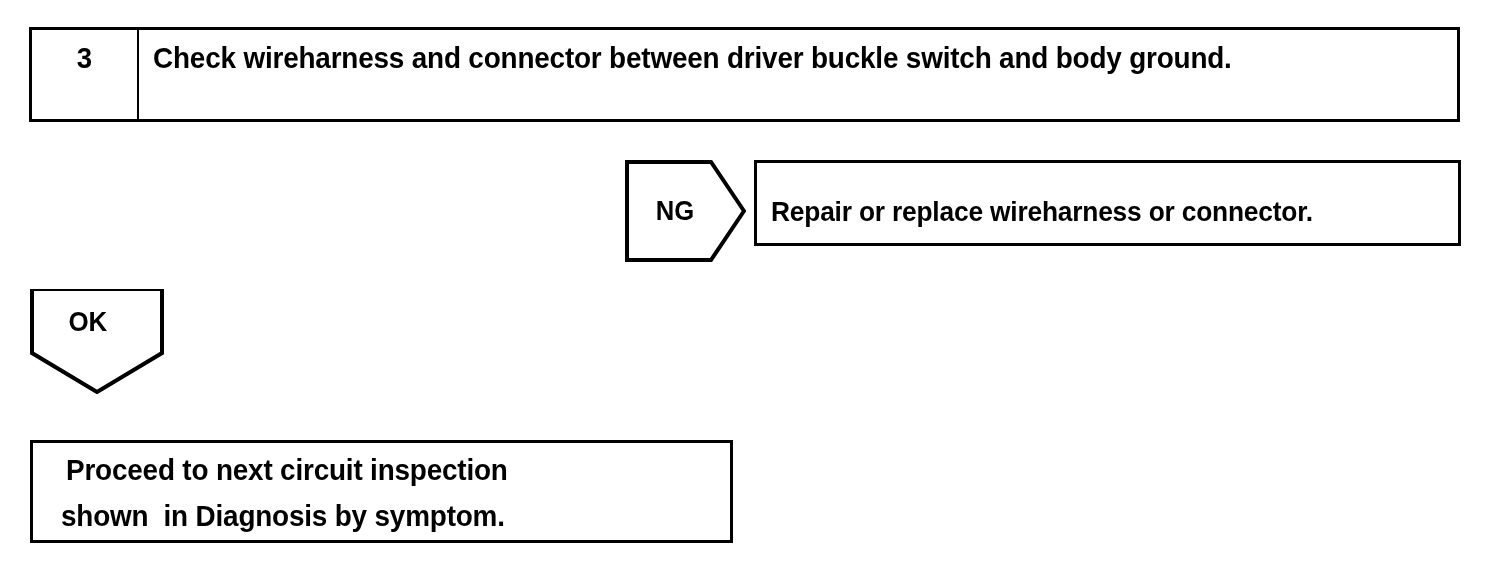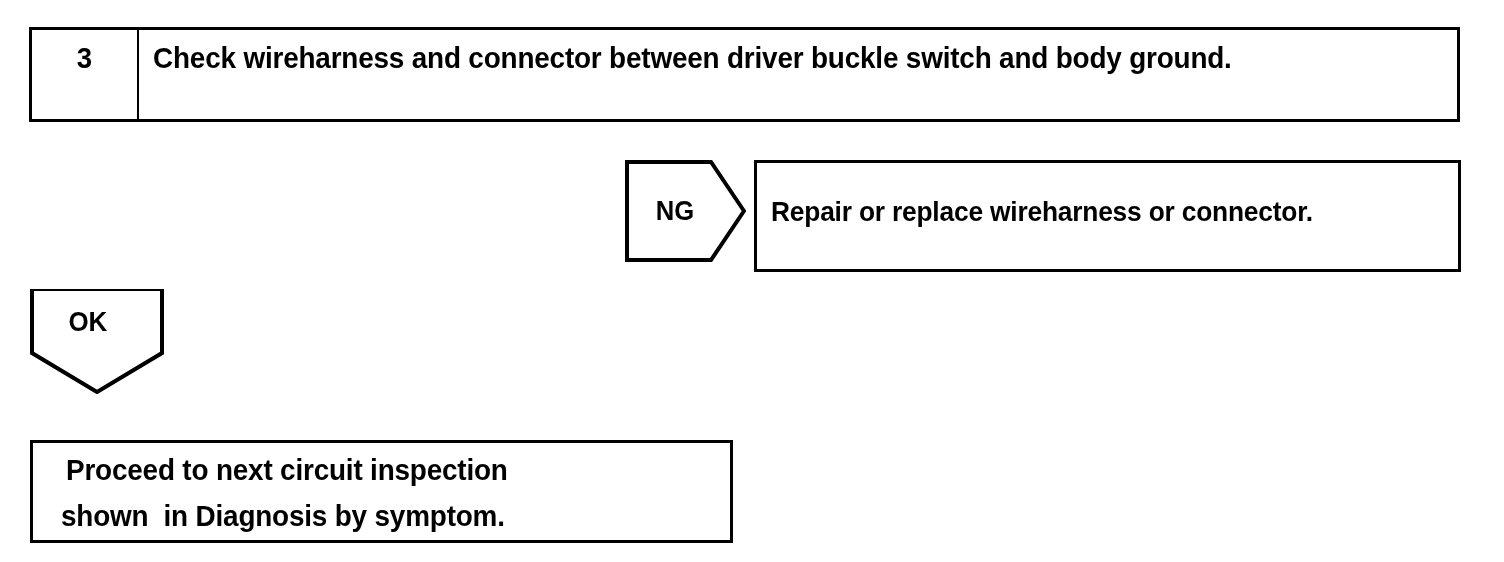--- a/index.html
+++ b/index.html
@@ -89,21 +89,21 @@
     font-weight: bold;
     color: #000;
     transform: scaleX(0.95);
     transform-origin: center center;
   }
   #ng-result-box {
     position: absolute;
     left: 754px;
     top: 160px;
     width: 707px;
-    height: 112px;
+    height: 86px;
     box-sizing: border-box;
     border: 3px solid #000;
     background: #fff;
   }
   #ng-result-text {
     position: absolute;
     left: 14px;
     top: 33px;
     font-size: 28px;
     font-weight: bold;

